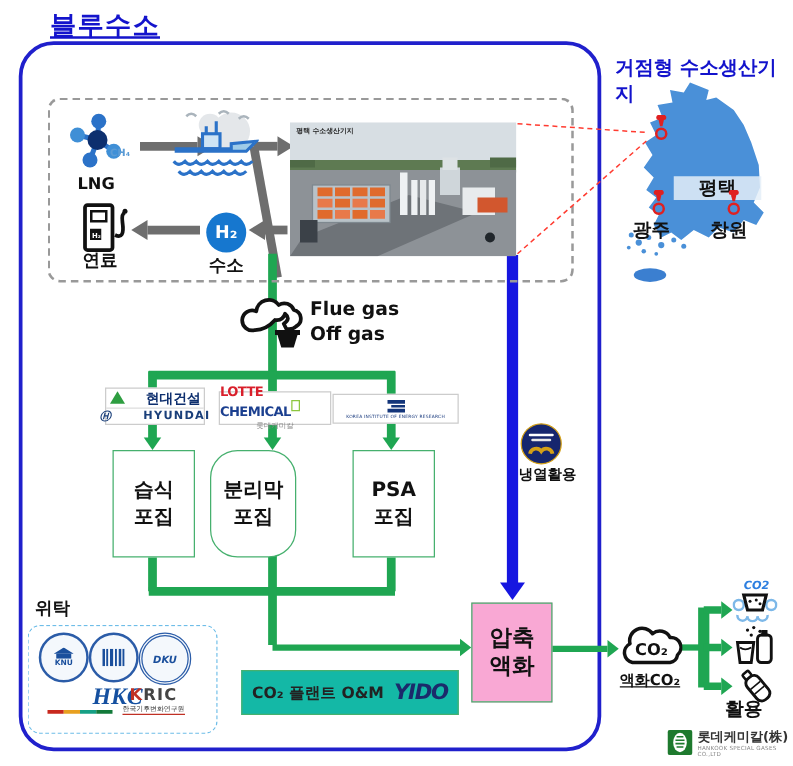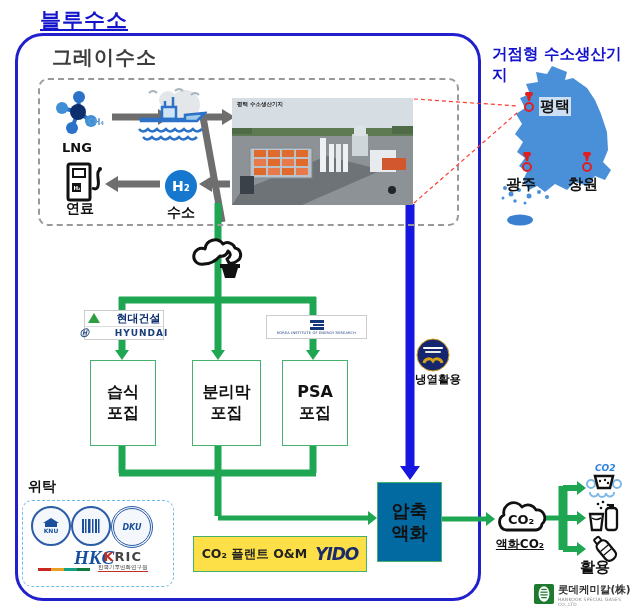--- a/index.html
+++ b/index.html
@@ -13,31 +13,31 @@
   .gray-title{left:52px;top:44px;font-size:20px;font-weight:bold;color:#3d3d3d;letter-spacing:1px;}
   .dash-box{left:38px;top:78px;width:417px;height:144px;border:2px dashed #999;border-radius:10px;}
   .icon-lbl{font-weight:bold;color:#111;}
   .photo{left:232px;top:98px;width:181px;height:107px;}
   .photo svg{display:block}
   .caption{position:absolute;left:5px;top:3px;font-size:5.5px;font-weight:bold;color:#222;}
   .h2-circle{left:165px;top:170px;width:32px;height:32px;border-radius:50%;background:#1677cf;
              color:#fff;font-size:14px;font-weight:bold;display:flex;align-items:center;justify-content:center;}
   .map-title{left:492px;top:44px;font-size:15.5px;font-weight:bold;color:#1212cc;}
   .pin-label{font-size:15px;font-weight:bold;color:#111;}
-  .lbl-bg{background:rgba(228,238,248,.85);padding:0 1px;}
+  .lbl-bg{background:rgba(228,238,248,.85);padding:0 20px;margin-top:44px;}
   .flue-text{left:248px;top:237px;font-size:15px;font-weight:bold;color:#111;line-height:1.35;}
   .partner{background:#fff;border:1px solid #ccc;display:flex;flex-direction:column;
            align-items:center;justify-content:center;}
   .cap-box{width:64px;height:84px;border:1.5px solid #46b06e;background:#fff;display:flex;
            flex-direction:column;align-items:center;justify-content:center;font-size:16px;
            font-weight:bold;color:#111;line-height:1.3;}
-  .comp-box{left:377px;top:482px;width:63px;height:78px;border:1.5px solid #46b06e;background:#0369a1;
+  .comp-box{left:377px;top:482px;width:63px;height:78px;border:1.5px solid #46b06e;background:#f9a8d4;
             display:flex;flex-direction:column;align-items:center;justify-content:center;
             font-size:18px;font-weight:bold;color:#111;line-height:1.25;}
-  .om-box{left:193px;top:536px;width:172px;height:34px;border:1.5px solid #46b06e;background:#fde047;
+  .om-box{left:193px;top:536px;width:172px;height:34px;border:1.5px solid #46b06e;background:#14b8a6;
           display:flex;align-items:center;justify-content:center;gap:8px;}
   .om-text{font-size:12.5px;font-weight:bold;color:#222;}
   .yido{font-size:17px;font-weight:900;font-style:italic;color:#1b2a6b;letter-spacing:-1px;}
   .witak{left:28px;top:478px;font-size:14px;font-weight:bold;color:#111;}
   .wit-box{left:22px;top:500px;width:150px;height:85px;border:1.5px dashed #6ebde8;border-radius:10px;}
   .seal{width:36px;height:36px;border-radius:50%;border:2px solid #2b5ca8;background:#f4f8fc;
         display:flex;flex-direction:column;align-items:center;justify-content:center;overflow:hidden;}
   .seal-txt{font-size:6px;font-weight:bold;color:#1a4f9c;}
   .hkc{font-family:"Liberation Serif",serif;font-style:italic;font-weight:900;font-size:19px;
        color:#1550a0;line-height:1;margin-left:36px;}
@@ -101,21 +101,20 @@
       <polygon points="577,542 577,556 586,549" stroke="none"></polygon>
     </g>
 
     <g>
       <line x1="410" y1="204" x2="410" y2="468" stroke="#1616e0" stroke-width="9"></line>
       <polygon points="400,466 420,466 410,480" fill="#1616e0"></polygon>
     </g>
   </svg>
 
   <div class="abs main-title z2">블루수소</div>
-  <div class="abs gray-title z2">그레이수소</div>
   <div class="abs dash-box z1"></div>
 
   <div class="abs z2" style="left:52px;top:88px;width:52px;height:52px;">
     <svg width="52" height="52" viewBox="0 0 52 52">
       <g stroke="#2b72c8" stroke-width="4">
         <line x1="26" y1="24" x2="27" y2="9"></line>
           <line x1="26" y1="24" x2="10" y2="20"></line>
         <line x1="26" y1="24" x2="20" y2="40"></line>
           <line x1="26" y1="24" x2="39" y2="33"></line>
       </g>
@@ -242,47 +241,57 @@
   </div>
   <div class="abs pin-label z3" style="left:568px;top:175px;">창원</div>
 
   <div class="abs z2" style="left:192px;top:230px;width:52px;height:54px;">
     <svg width="52" height="54" viewBox="0 0 52 54">
       <path d="M12,34 a8,8 0 1 1 1,-15 a10,10 0 0 1 18,-5 a8,8 0 0 1 12,4 a7,7 0 0 1 2,13 q-3,3 -8,2 l-2,-4 q6,-4 1,-8 q-2,6 -8,5 q-7,8 -16,8 Z" fill="#fff" stroke="#111" stroke-width="3" stroke-linejoin="round"></path>
       <polygon points="30,38 46,38 43,48 33,48" fill="#111"></polygon>
       <rect x="28" y="34" width="20" height="4" fill="#111"></rect>
     </svg>
   </div>
+  <div class="abs flue-text z2">
+    <div>Flue gas</div>
+    <div>Off gas</div>
+  </div>
 
   <div class="abs partner z2" style="left:84px;top:310px;width:78px;height:28px;">
     <div style="display:flex;align-items:center;gap:17px;">
       <span style="width:0;height:0;border-left:6px solid transparent;border-right:6px solid transparent;border-bottom:10px solid #2e9e41;"></span>
       <span style="font-size:11px;font-weight:800;color:#0e2f6e;">현대건설</span>
     </div>
     <div style="display:flex;align-items:center;gap:2px;border-top:1px solid #ddd;width:100%;justify-content:center;">
       <span style="font-size:9px;color:#1a3f7a;font-style:italic;font-weight:bold;">Ⓗ</span>
       <span style="font-size:9px;font-weight:700;color:#1a3f7a;letter-spacing:1px;padding-left:24px;">HYUNDAI</span>
     </div>
+  </div>
+  <div class="abs partner z2" style="left:175px;top:313px;width:88px;height:25px;">
+    <div style="font-size:10.5px;font-weight:800;">
+      <span style="background:linear-gradient(90deg,#d91f2b 0 38%,#1b3f8f 38%);-webkit-background-clip:text;background-clip:text;color:transparent;letter-spacing:-0.5px;">LOTTE CHEMICAL</span><span style="display:inline-block;width:5px;height:7px;border:1.5px solid #8dc63f;vertical-align:super;"></span>
+    </div>
+    <div style="font-size:6px;color:#888;">롯데케미칼</div>
   </div>
   <div class="abs partner z2" style="left:266px;top:315px;width:99px;height:22px;">
     <div style="display:flex;align-items:center;gap:3px;">
       <span class="bars" style="width:14px;">
           <i></i>
           <i style="margin-left:3px;"></i>
           <i></i>
         </span>
     </div>
     <div style="font-size:3.5px;color:#13357a;letter-spacing:.2px;">KOREA INSTITUTE OF ENERGY RESEARCH</div>
   </div>
 
   <div class="abs cap-box z2" style="left:90px;top:360px;">
     <span>습식</span>
     <span>포집</span>
   </div>
-  <div class="abs cap-box z2" style="left:192px;top:360px;width:67px;">
+  <div class="abs cap-box z2" style="left:168px;top:360px;width:67px;border-radius:22px;">
     <span>분리막</span>
     <span>포집</span>
   </div>
   <div class="abs cap-box z2" style="left:282px;top:360px;">
     <span>PSA</span>
     <span>포집</span>
   </div>
 
   <div class="abs z2" style="left:416px;top:338px;width:34px;height:34px;">
     <svg width="34" height="34" viewBox="0 0 34 34">

